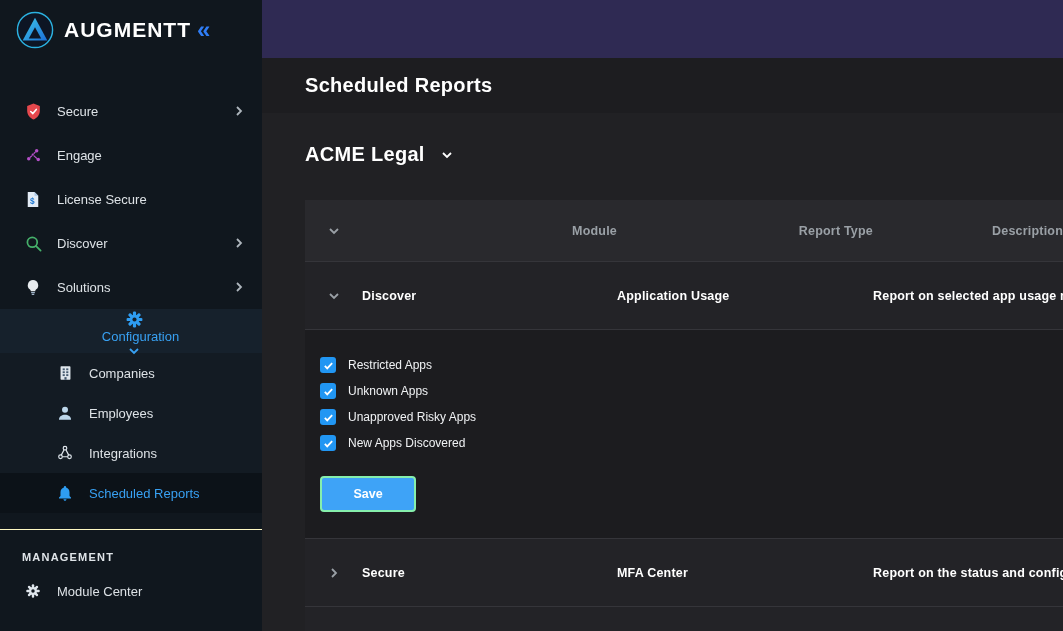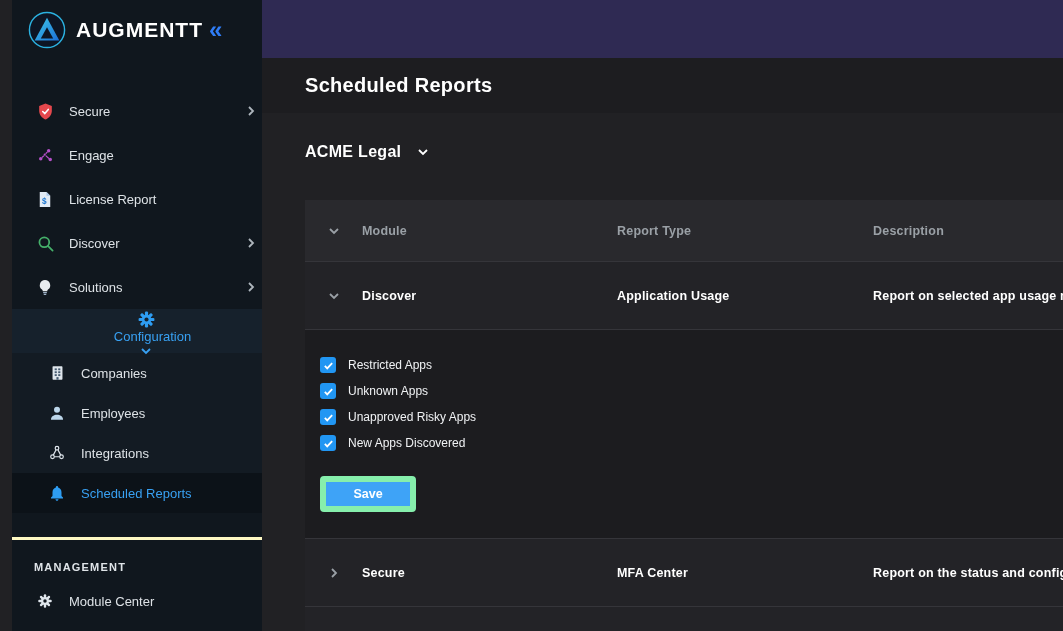--- a/index.html
+++ b/index.html
@@ -6,21 +6,21 @@
   html, body { width: 1063px; height: 631px; overflow: hidden; }
   body {
     font-family: "Liberation Sans", sans-serif;
     background: #212124;
     position: relative;
     color: #e8eaed;
   }
 
   
   .sidebar {
-    position: absolute; left: 12px; top: 0; width: 262px; height: 631px;
+    position: absolute; left: 0; top: 0; width: 262px; height: 631px;
     background: #10171e;
   }
   .logo-row {
     height: 60px; display: flex; align-items: center; padding-left: 16px;
   }
   .logo-mark { width: 38px; height: 38px; flex: 0 0 auto; }
   .logo-text {
     font-size: 21px; font-weight: bold; letter-spacing: 1px; color: #ffffff;
     margin-left: 10px;
   }
@@ -33,24 +33,24 @@
     height: 44px; display: flex; align-items: center; padding: 0 16px 0 22px;
     font-size: 13px; font-weight: 500; color: #dde2e6; cursor: pointer;
     position: relative;
   }
   .menu-item .mi-icon { width: 22px; height: 20px; display: flex; align-items: center; justify-content: center; flex: 0 0 auto; }
   .menu-item .mi-label { margin-left: 13px; flex: 1; }
   .menu-item .mi-chevron { width: 14px; height: 14px; flex: 0 0 auto; }
   .menu-item.active-parent { background: #16212c; flex-direction: column; }
   .menu-item.active-parent .mi-label { color: #38a1f3; }
   .submenu { background: #131b23; }
-  .submenu .menu-item { height: 40px; padding-left: 34px; }
+  .submenu .menu-item { height: 40px; padding-left: 54px; }
   .submenu .menu-item.active { background: #0c1218; }
   .submenu .menu-item.active .mi-label { color: #38a1f3; }
-  .mgmt-section { margin-top: 24px; border-top: 3px solid #fef9c3; }
+  .mgmt-section { margin-top: 16px; border-top: 1px solid #fef9c3; }
   .mgmt-label {
     padding: 21px 0 6px 22px; font-size: 11px; letter-spacing: 1.2px;
     color: #dfe4e8; font-weight: bold;
   }
   svg { display: block; }
 
   
   .topbar {
     position: absolute; left: 262px; top: 0; right: 0; height: 58px;
     background: #2f2a53;
@@ -65,52 +65,52 @@
 
   
   .content {
     position: absolute; left: 262px; top: 113px; right: 0; bottom: 0;
     background: #212124;
   }
   .company-selector {
     position: absolute; left: 43px; top: 30px;
     display: flex; align-items: center; gap: 14px; cursor: pointer;
   }
-  .company-name { font-size: 16px; font-weight: bold; color: #ffffff; letter-spacing: 0.3px; }
+  .company-name { font-size: 20px; font-weight: bold; color: #ffffff; letter-spacing: 0.3px; }
 
   
   .reports-table {
     position: absolute; left: 43px; top: 87px; right: 0;
   }
   .t-row {
     display: flex; align-items: center;
     border-bottom: 1px solid #35353a;
   }
   .t-header { height: 62px; background: #29292d; color: #9aa0a6; }
   .t-data { height: 68px; background: #232327; color: #ffffff; }
   .col-exp { width: 57px; display: flex; align-items: center; justify-content: center; flex: 0 0 auto; cursor: pointer; }
   .col-module { width: 255px; flex: 0 0 auto; }
   .col-type { width: 256px; flex: 0 0 auto; }
   .col-desc { flex: 1; min-width: 0; white-space: nowrap; overflow: hidden; }
   .cell { font-size: 12.5px; font-weight: bold; letter-spacing: 0.2px; }
-  .t-header .cell { color: #9aa0a6; }
+  .t-header .cell { color: #9aa0a6; text-align: right; }
 
   .expand-panel {
     background: #1c1c1f; padding: 22px 0 26px 15px;
     border-bottom: 1px solid #35353a;
   }
   .cb-row { display: flex; align-items: center; height: 26px; cursor: pointer; }
   .cb-box {
     width: 16px; height: 16px; border-radius: 3px; background: #2196f3;
     display: flex; align-items: center; justify-content: center; flex: 0 0 auto;
   }
   .cb-label { margin-left: 12px; font-size: 12px; font-weight: 500; color: #f0f2f4; }
   .save-btn {
     margin-top: 20px; width: 96px; height: 36px;
-    background: #3ea3f7; border: 6px solid #86efac; border-radius: 4px;
+    background: #3ea3f7; border: 2px solid #86efac; border-radius: 4px;
     color: #ffffff; font-size: 12.5px; font-weight: bold;
     font-family: "Liberation Sans", sans-serif; cursor: pointer;
   }
 </style>
 </head>
 <body>
 
 <div class="sidebar">
   <div class="logo-row">
     <svg class="logo-mark" viewBox="0 0 40 40">
@@ -157,21 +157,21 @@
     </div>
 
     <div class="menu-item">
       <span class="mi-icon">
         <svg width="18" height="19" viewBox="0 0 24 24">
             <path d="M5 2h9l5 5v15H5z" fill="#e2ebf5"></path>
             <path d="M14 2v5h5z" fill="#a9c7e8"></path>
             <text x="8" y="17.5" font-size="11" fill="#1e78d2" font-weight="bold" font-family="Liberation Sans, sans-serif">$</text>
           </svg>
       </span>
-      <span class="mi-label">License Report</span>
+      <span class="mi-label">License Secure</span>
     </div>
 
     <div class="menu-item">
       <span class="mi-icon">
         <svg width="19" height="19" viewBox="0 0 24 24" fill="none" stroke="#45b06a" stroke-width="2.2">
             <circle cx="10.5" cy="10.5" r="6.2"></circle>
             <path d="M15.3 15.3L21 21" stroke-linecap="round"></path>
           </svg>
       </span>
       <span class="mi-label">Discover</span>

